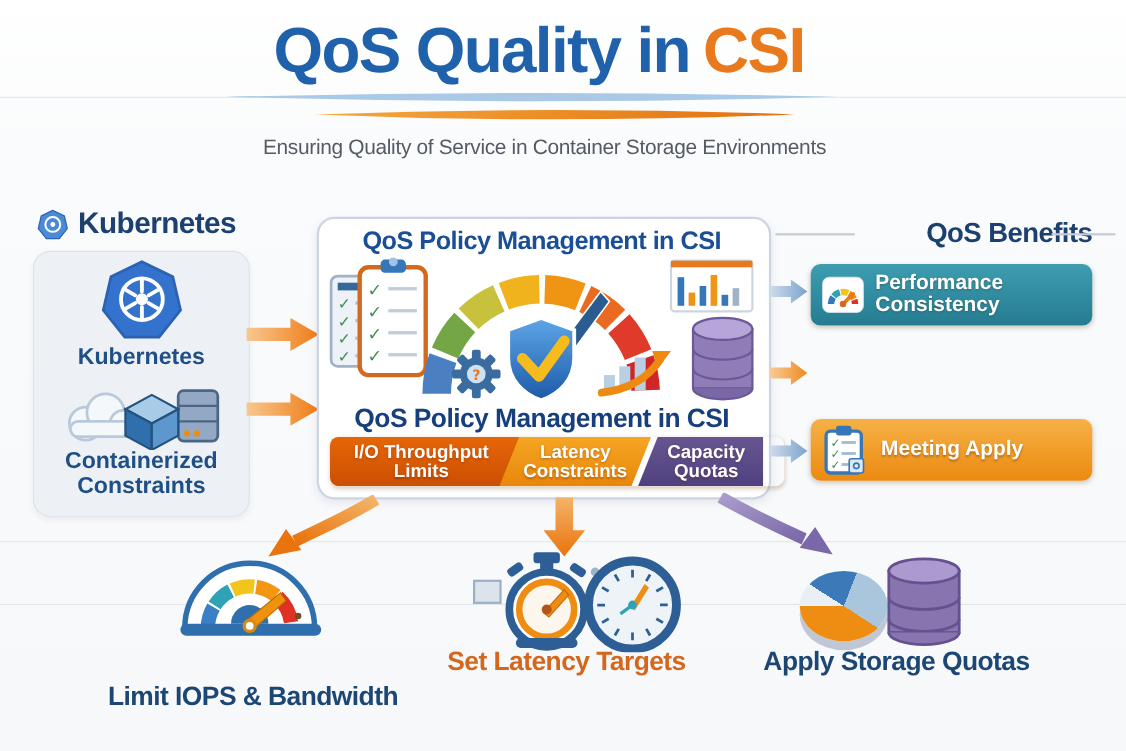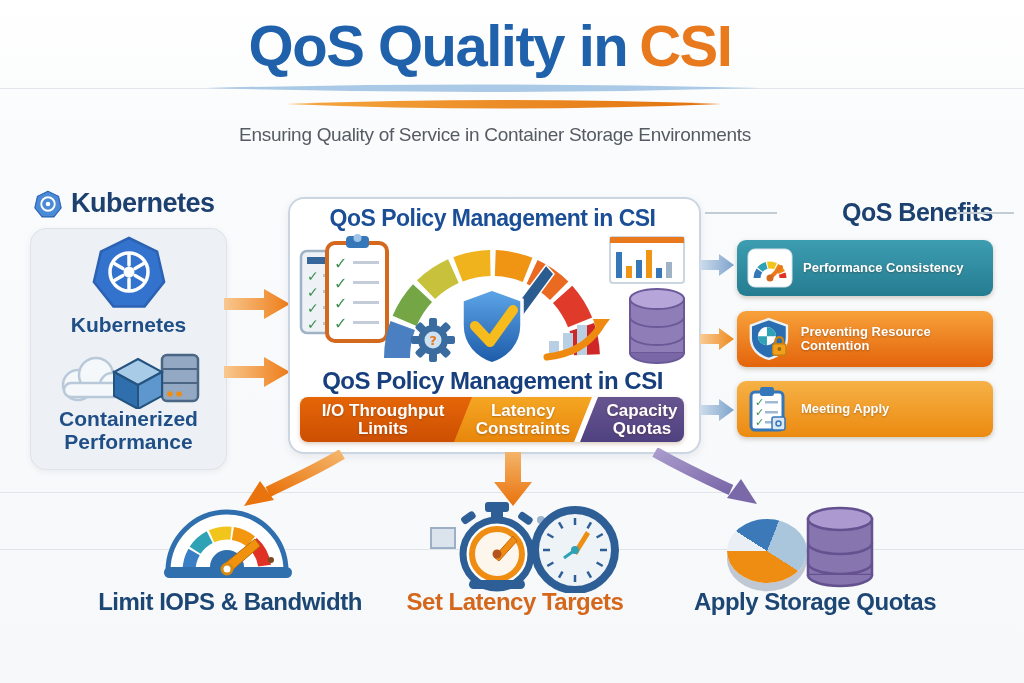--- a/index.html
+++ b/index.html
@@ -24,38 +24,38 @@
   .left-card .apps-lbl{top:178px;left:0;width:195px;text-align:center;font-size:21px;
     font-weight:bold;color:#1f4f86;line-height:1.1;}
   
   .panel{top:197px;left:288px;width:409px;height:253px;background:#fff;
     border:2px solid #ccd6e2;border-radius:16px;box-shadow:0 3px 8px rgba(60,80,110,.10);}
   .panel-header{top:6px;left:0;width:405px;text-align:center;font-size:23px;font-weight:bold;
     color:#1a4e96;letter-spacing:-0.5px;}
   .panel-caption{top:168px;left:0;width:405px;text-align:center;font-size:24px;font-weight:bold;
     color:#173f7e;letter-spacing:-0.5px;}
   .banners{top:198px;left:10px;width:384px;height:45px;border-radius:8px;overflow:hidden;
-    box-shadow:0 2px 4px rgba(120,60,0,.25);}
+    box-shadow:0 2px 4px rgba(120,60,0,.25);padding-left:29px;}
   .banner{position:absolute;top:0;height:45px;display:flex;align-items:center;justify-content:center;
     color:#fff;font-weight:bold;font-size:17px;line-height:1.02;text-align:center;
     text-shadow:0 1px 2px rgba(80,30,0,.35);}
   .banner.b1{left:0;width:166px;background:linear-gradient(180deg,#e56607,#cc4f03);
     clip-path:polygon(0 0,100% 0,calc(100% - 18px) 100%,0 100%);padding-right:10px;}
   .banner.b2{left:154px;width:138px;background:linear-gradient(180deg,#f5a623,#e8860c);
     clip-path:polygon(18px 0,100% 0,calc(100% - 18px) 100%,0 100%);}
   .banner.b3{left:280px;width:104px;background:linear-gradient(180deg,#675590,#4f4180);
     clip-path:polygon(18px 0,100% 0,100% 100%,0 100%);padding-left:10px;justify-content:center;}
   
   .benefits-header{top:198px;left:737px;width:256px;text-align:right;font-size:25px;
     font-weight:bold;color:#1c406f;letter-spacing:-0.5px;}
   .bh-line{position:absolute;height:2px;background:#c3cbd5;top:212px;}
   .benefit-card{left:737px;width:256px;height:56px;border-radius:9px;display:flex;
     align-items:center;gap:10px;padding-left:10px;box-sizing:border-box;
     box-shadow:0 2px 5px rgba(70,50,10,.25);}
-  .benefit-card .lbl{color:#fff;font-weight:bold;font-size:13px;line-height:1.05;
+  .benefit-card .lbl{color:#fff;font-weight:bold;font-size:19px;line-height:1.05;
     text-shadow:0 1px 2px rgba(60,30,0,.35);}
   .bc1{top:240px;background:linear-gradient(180deg,#3d9db1,#257c91);}
   .bc2{top:311px;background:linear-gradient(180deg,#f7a13a,#e4640b);}
   .bc3{top:381px;background:linear-gradient(180deg,#f6b146,#ec8a10);}
   
   .outcome-lbl{position:absolute;text-align:center;font-weight:bold;font-size:24px;
     letter-spacing:-0.5px;color:#1c4674;}
   .outcome-lbl.orange{color:#d4671c;}
   .pie{top:512px;left:727px;width:80px;height:78px;border-radius:50%;
     background:conic-gradient(from -90deg,#e9eff5 0 38deg,#3b79b8 38deg 108deg,#aac6dc 108deg 218deg,#ef8c12 218deg 360deg);
@@ -124,21 +124,21 @@
         <line x1="114" y1="44" x2="150" y2="44" stroke="#4a6684" stroke-width="2"></line>
         <circle cx="122" cy="55" r="2.8" fill="#ef8c12"></circle>
           <circle cx="131" cy="55" r="2.8" fill="#ef8c12"></circle>
       </g>
       <g>
         <polygon points="90,20 114,33 90,46 66,33" fill="#a8cbe8" stroke="#24537f" stroke-width="2"></polygon>
         <polygon points="66,33 90,46 90,70 66,57" fill="#2f6fae" stroke="#24537f" stroke-width="2"></polygon>
         <polygon points="114,33 90,46 90,70 114,57" fill="#5e97cd" stroke="#24537f" stroke-width="2"></polygon>
       </g>
     </svg>
-    <div class="abs apps-lbl">Containerized Performance</div>
+    <div class="abs apps-lbl">Containerized Constraints</div>
   </div>
 
   <svg class="abs" style="top:288px;left:224px" width="66" height="32">
     <defs>
         <linearGradient id="ag1" x1="0" y1="0" x2="1" y2="0">
       <stop offset="0" stop-color="#f8c88f"></stop>
           <stop offset="1" stop-color="#ee7c17"></stop>
         </linearGradient>
       </defs>
     <polygon points="0,10 40,10 40,1 66,16 40,31 40,22 0,22" fill="url(#ag1)"></polygon>
@@ -304,32 +304,20 @@
         <path d="M20.7,17.2 A13,13 0 0 1 28.5,18.2" stroke="#f2c51d"></path>
         <path d="M29.5,18.7 A13,13 0 0 1 34.8,24.5" stroke="#ef8c12"></path>
         <path d="M35.2,25.6 A13,13 0 0 1 36,30" stroke="#e03224"></path>
       </g>
       <line x1="23" y1="30" x2="34" y2="19" stroke="#e8791d" stroke-width="4" stroke-linecap="round"></line>
       <circle cx="23" cy="30" r="3.5" fill="#d2691e"></circle>
     </svg>
     <span class="lbl">Performance Consistency</span>
   </div>
 
-  <div class="abs benefit-card bc2">
-    <svg width="46" height="46" viewBox="0 0 46 46">
-      <path d="M23,2 L42,9 V22 C42,33 34,41 23,44 C12,41 4,33 4,22 V9 Z" fill="#2a6db0" stroke="#e9f1f8" stroke-width="2.5"></path>
-      <circle cx="21" cy="20" r="9.5" fill="#fff"></circle>
-      <path d="M21,20 L21,10.5 A9.5,9.5 0 0 1 30.5,20 Z" fill="#2fa3b5"></path>
-      <path d="M21,20 L21,29.5 A9.5,9.5 0 0 1 11.5,20 Z" fill="#2fa3b5"></path>
-      <path d="M30,28 v-3 a4,4 0 0 1 8,0 v3" fill="none" stroke="#c87f12" stroke-width="2.5"></path>
-      <rect x="27" y="28" width="14" height="12" rx="2.5" fill="#f0a01c" stroke="#c87f12" stroke-width="1.5"></rect>
-      <circle cx="34" cy="33.5" r="2" fill="#9a6a10"></circle>
-    </svg>
-    <span class="lbl">Preventing Resource Contention</span>
-  </div>
 
   <div class="abs benefit-card bc3">
     <svg width="44" height="46" viewBox="0 0 44 46">
       <rect x="4" y="6" width="32" height="38" rx="4" fill="#fff" stroke="#3577b8" stroke-width="3"></rect>
       <rect x="13" y="1" width="14" height="9" rx="2.5" fill="#3577b8"></rect>
       <g font-family="'DejaVu Sans',sans-serif" font-size="11" font-weight="bold" fill="#3d9155">
         <text x="8" y="20">✓</text>
           <text x="8" y="30">✓</text>
           <text x="8" y="40">✓</text>
       </g>
@@ -382,21 +370,21 @@
       <path d="M49.5,33.3 A38,38 0 0 1 69,30.2" stroke="#f2c51d"></path>
       <path d="M70.9,30.5 A38,38 0 0 1 88.9,38.5" stroke="#f2970f"></path>
       <path d="M90.4,39.8 A38,38 0 0 1 102.6,62.7" stroke="#e03224"></path>
     </g>
     <circle cx="109" cy="57" r="3" fill="#7a4a20"></circle>
     <rect x="2" y="64" width="128" height="11" rx="5.5" fill="#2f6fae"></rect>
     <path d="M48,64 A17,17 0 0 1 82,64 Z" fill="#2f6fae"></path>
     <polygon points="61,62 93,36 98,43 67,70" fill="#f0920e" stroke="#b96c08"></polygon>
     <circle cx="65" cy="66" r="5" fill="#fff" stroke="#d88a10" stroke-width="3"></circle>
   </svg>
-  <div class="outcome-lbl" style="top:588px;left:80px;width:300px">Limit IOPS &amp; Bandwidth</div>
+  <div class="outcome-lbl" style="top:620px;left:80px;width:300px">Limit IOPS &amp; Bandwidth</div>
 
   <svg class="abs" style="top:498px;left:425px" width="195" height="95" viewBox="0 0 195 95">
     <rect x="6" y="30" width="24" height="20" fill="#dbe3ec" stroke="#9cafc4" stroke-width="2"></rect>
     <circle cx="116" cy="22" r="4" fill="#9cb4cc"></circle>
       <circle cx="122" cy="38" r="3" fill="#9cb4cc"></circle>
     <g>
       <circle cx="150" cy="52" r="40" fill="#eef3f8" stroke="#2d5f96" stroke-width="8"></circle>
       <g stroke="#2d5f96" stroke-width="2.5">
         <line x1="150" y1="20" x2="150" y2="27"></line>
         <line x1="150" y1="20" x2="150" y2="27" transform="rotate(30 150 52)"></line>

